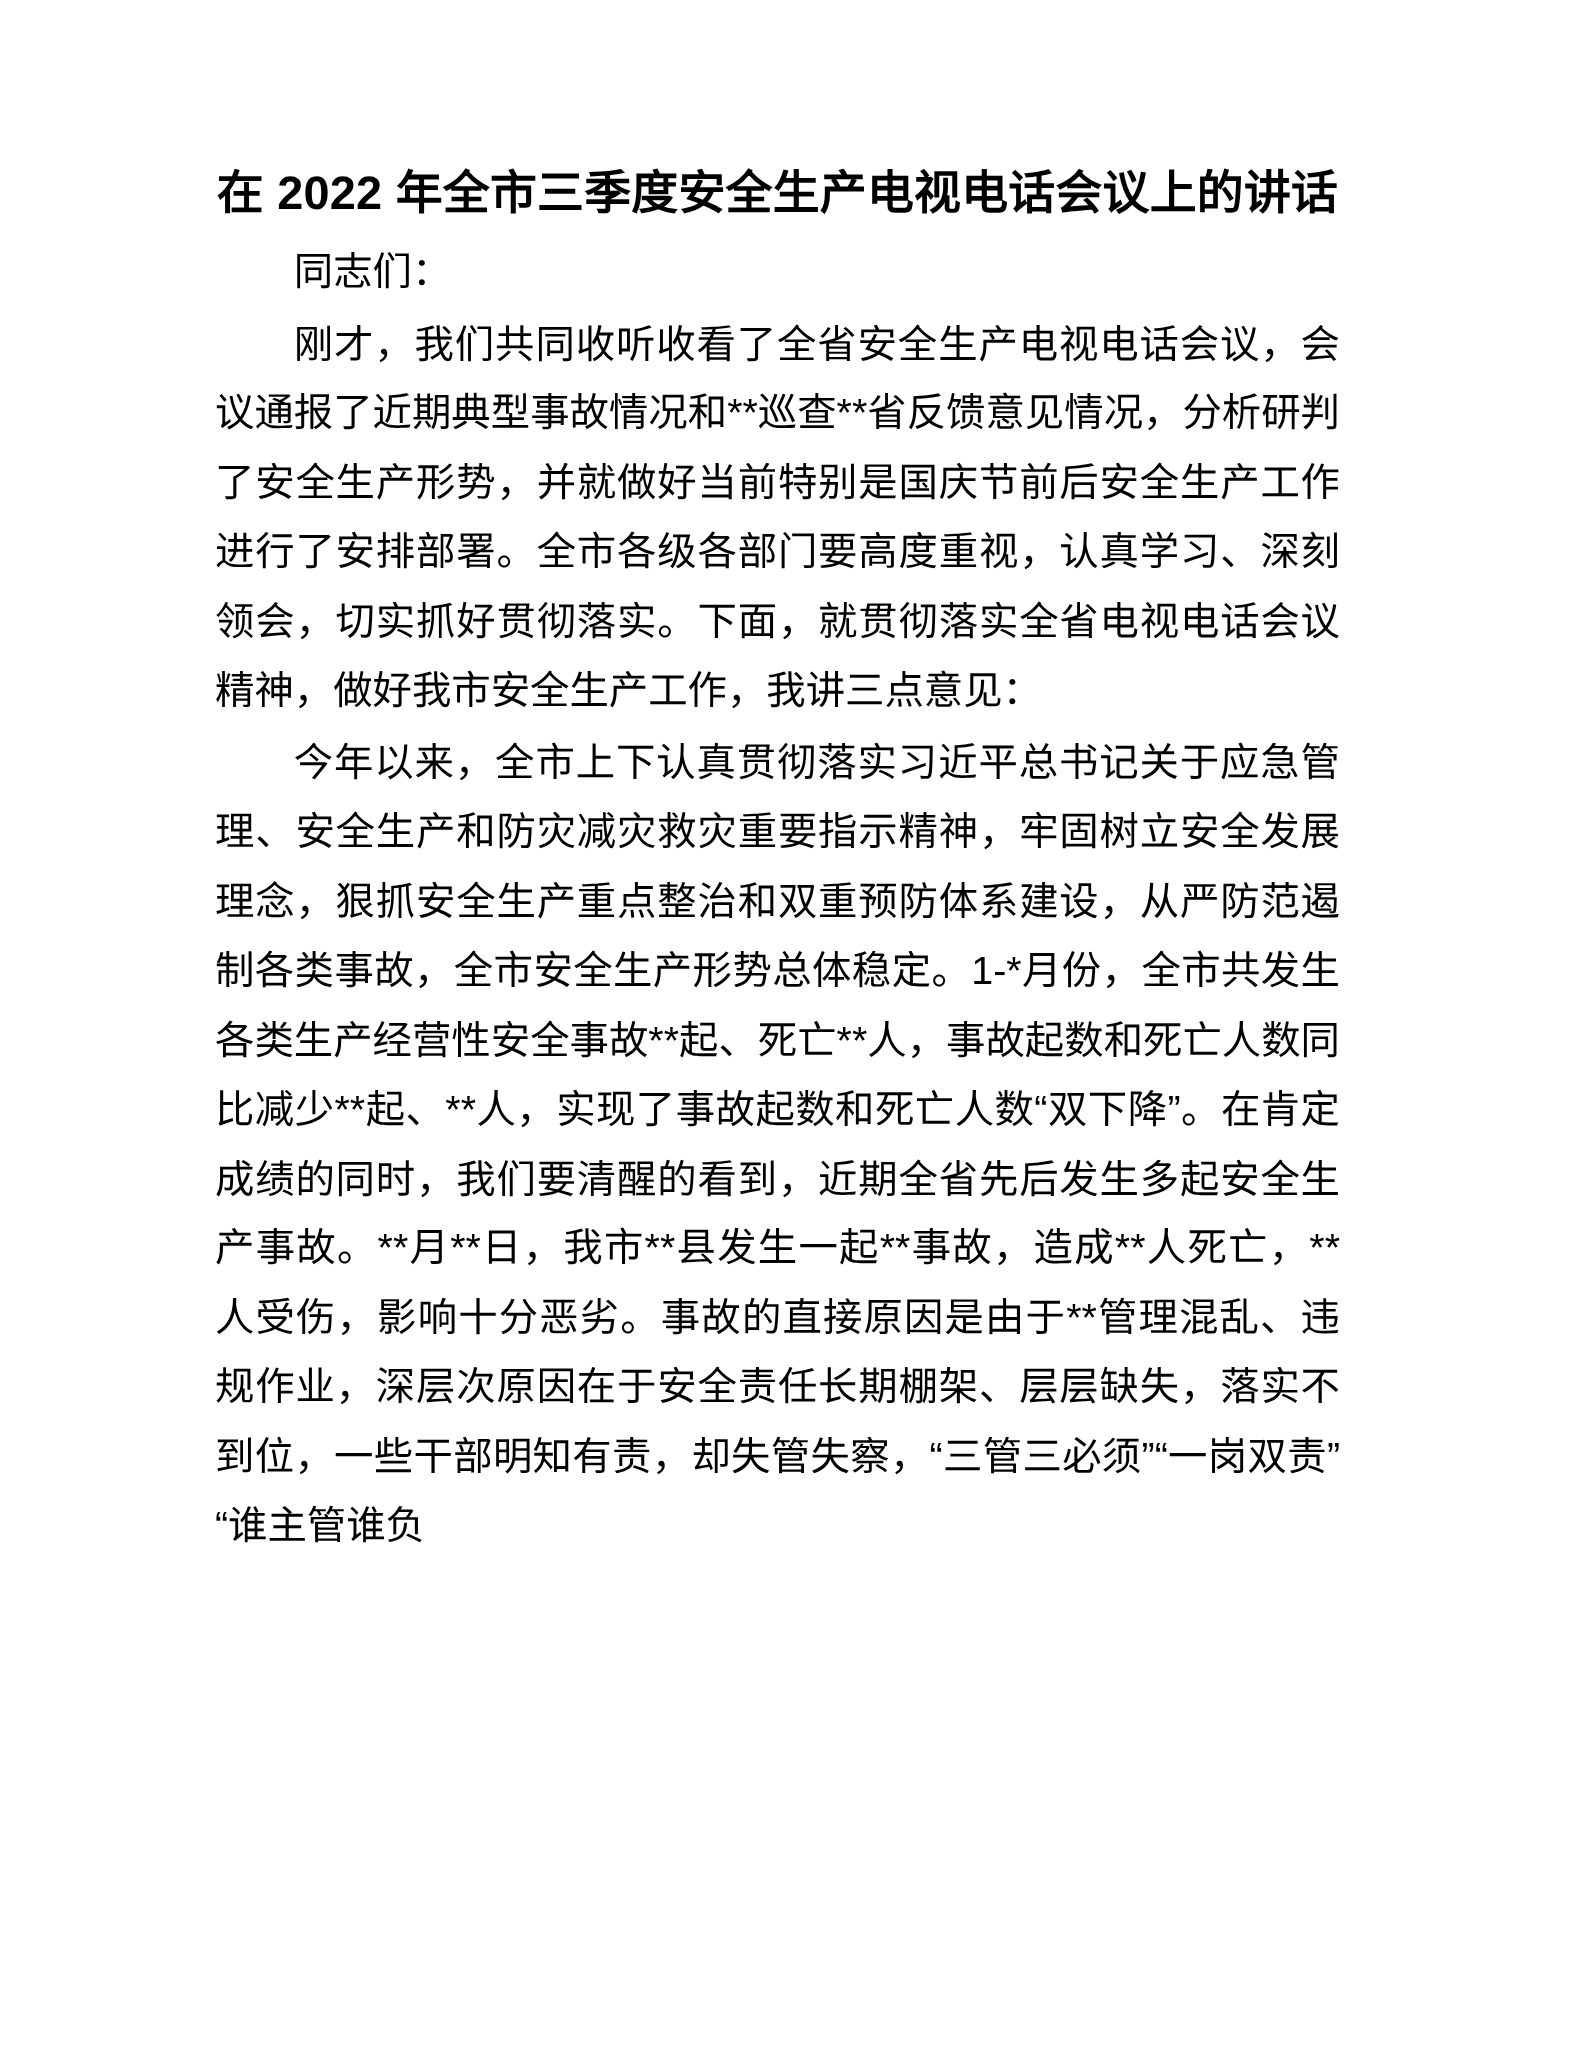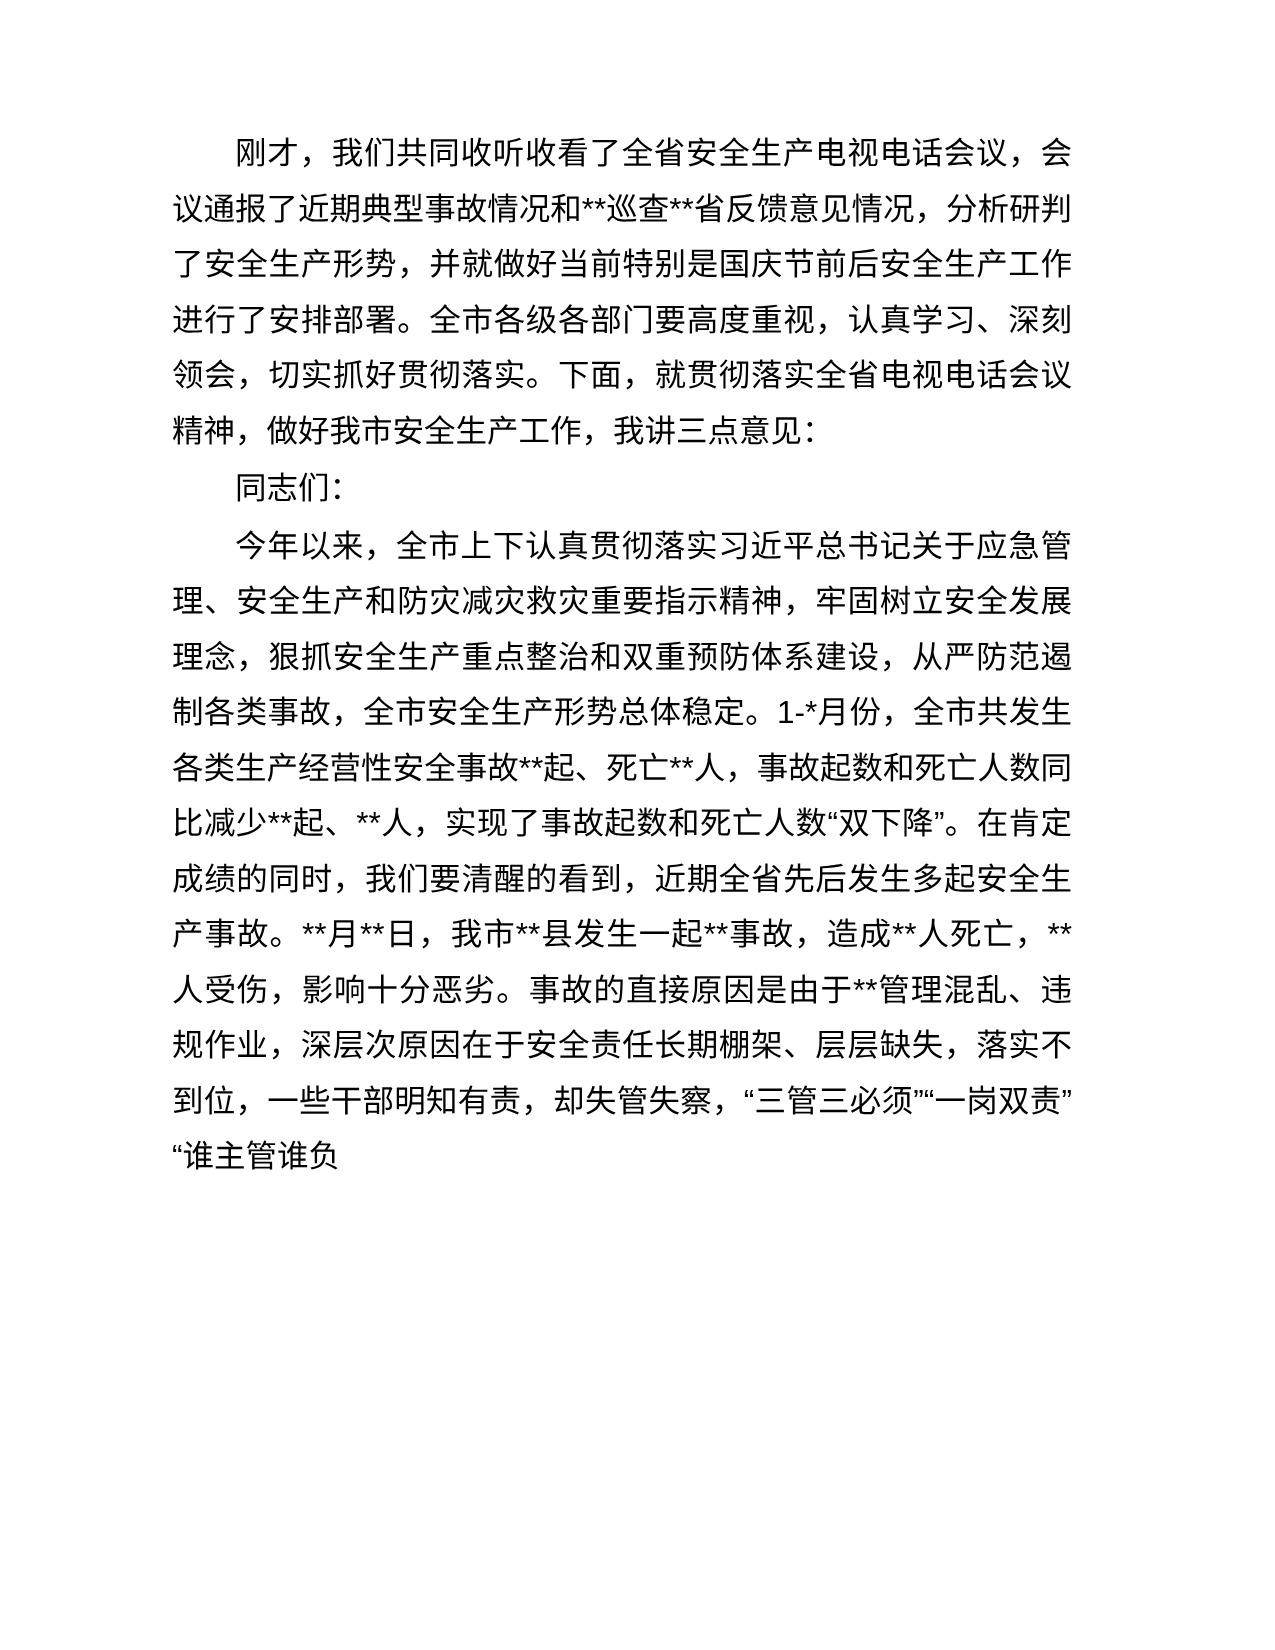--- a/index.html
+++ b/index.html
@@ -61,22 +61,23 @@
     margin: 0;
     word-break: break-all;
   }
 </style>
 </head>
 <body>
 
 <div class="page">
   <div class="page-inner">
 
+    <h1 class="doc-title">在 2022 年全市三季度安全生产电视电话会议上的讲话</h1>
+
+    <p class="para salutation">同志们：</p>
 
     <p class="para">刚才，我们共同收听收看了全省安全生产电视电话会议，会议通报了近期典型事故情况和**巡查**省反馈意见情况，分析研判了安全生产形势，并就做好当前特别是国庆节前后安全生产工作进行了安排部署。全市各级各部门要高度重视，认真学习、深刻领会，切实抓好贯彻落实。下面，就贯彻落实全省电视电话会议精神，做好我市安全生产工作，我讲三点意见：</p>
-
-    <p class="para salutation">同志们：</p>
 
 
     <p class="para">今年以来，全市上下认真贯彻落实习近平总书记关于应急管理、安全生产和防灾减灾救灾重要指示精神，牢固树立安全发展理念，狠抓安全生产重点整治和双重预防体系建设，从严防范遏制各类事故，全市安全生产形势总体稳定。1‑*月份，全市共发生各类生产经营性安全事故**起、死亡**人，事故起数和死亡人数同比减少**起、**人，实现了事故起数和死亡人数“双下降”。在肯定成绩的同时，我们要清醒的看到，近期全省先后发生多起安全生产事故。**月**日，我市**县发生一起**事故，造成**人死亡，**人受伤，影响十分恶劣。事故的直接原因是由于**管理混乱、违规作业，深层次原因在于安全责任长期棚架、层层缺失，落实不到位，一些干部明知有责，却失管失察，“三管三必须”“一岗双责”“谁主管谁负</p>
 
   </div>
 </div>
 
 </body></html>

